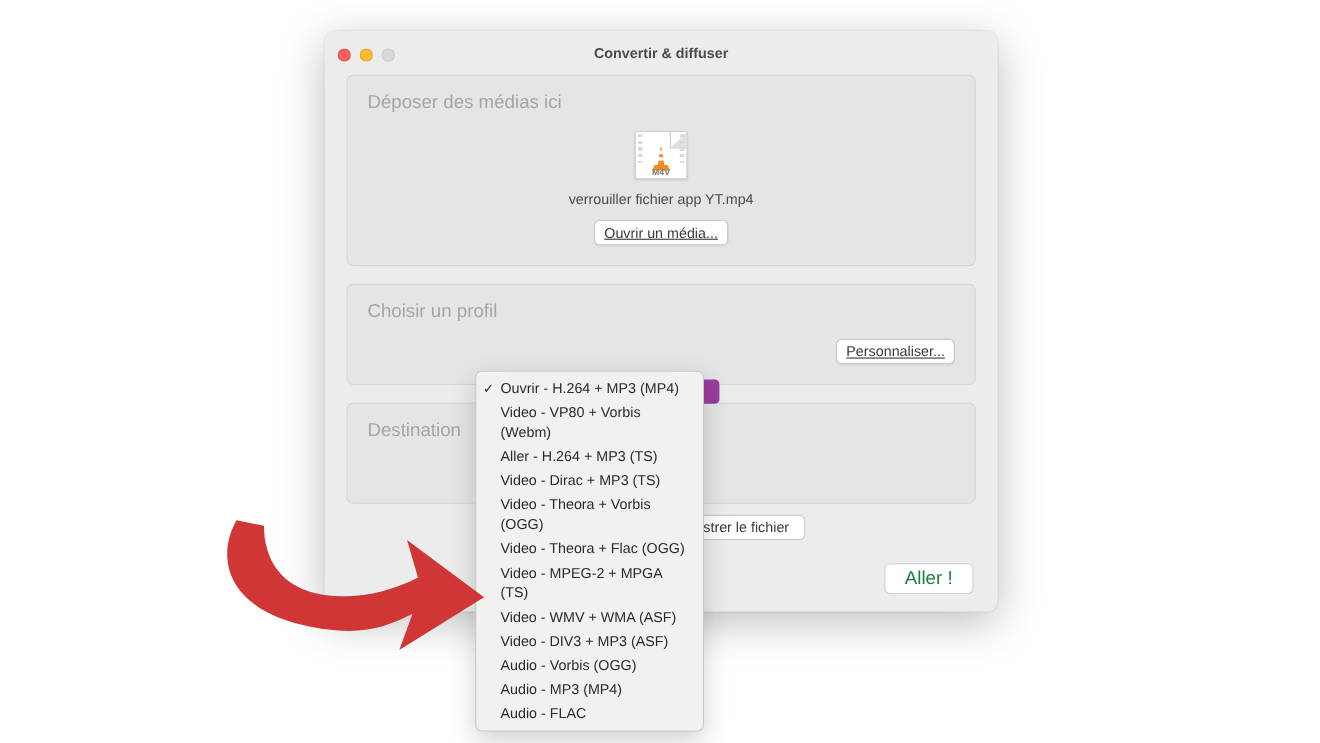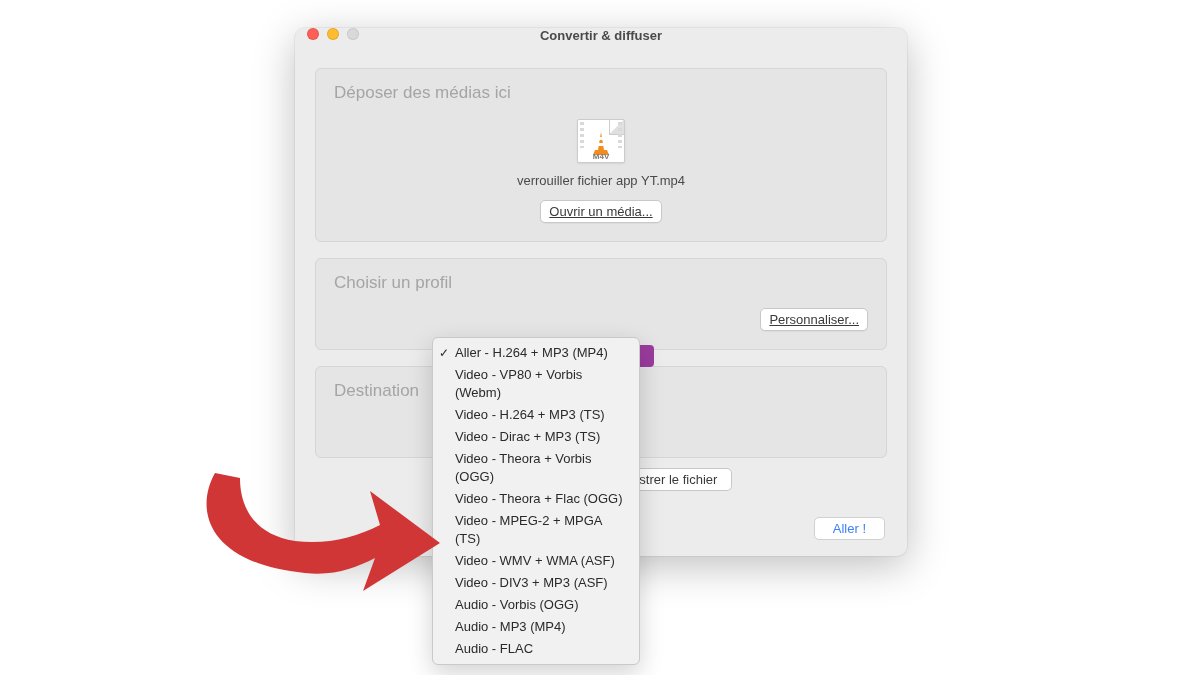--- a/index.html
+++ b/index.html
@@ -21,21 +21,21 @@
       top: 28px;
       width: 612px;
       height: 528px;
       background: #ececec;
       border-radius: 10px;
       box-shadow: 0 10px 40px rgba(0,0,0,0.25), 0 0 0 1px rgba(0,0,0,0.05);
     }
     .titlebar {
       height: 28px;
       display: flex;
-      align-items: flex-start;
+      align-items: flex-end;
       padding: 0 12px;
       position: relative;
     }
     .traffic-lights {
       display: flex;
       gap: 8px;
       align-items: center;
     }
     .traffic-light {
       width: 12px;
@@ -164,22 +164,22 @@
       z-index: 1;
     }
     .go-button {
       position: absolute;
       right: 22px;
       bottom: 16px;
       background: #ffffff;
       border: 1px solid #d0d0d0;
       border-radius: 5px;
       padding: 3px 18px;
-      font-size: 13px;
-      color: #3b82f6;
+      font-size: 17px;
+      color: #15803d;
     }
     
     .dropdown {
       position: absolute;
       left: 432px;
       top: 337px;
       width: 208px;
       background: #f1f1f1;
       border: 1px solid #c9c9c9;
       border-radius: 6px;
@@ -275,23 +275,23 @@
   </div>
 
   <span class="go-button">Aller !</span>
 </div>
 
 <div class="select-bg-purple"></div>
 
 <span class="partial-btn">egistrer le fichier</span>
 
 <div class="dropdown" id="dropdown">
-    <div class="dd-item checked">Aller - H.264 + MP3 (MP4)</div>
+    <div class="dd-item checked">Ouvrir - H.264 + MP3 (MP4)</div>
     <div class="dd-item">Video - VP80 + Vorbis (Webm)</div>
-    <div class="dd-item">Video - H.264 + MP3 (TS)</div>
+    <div class="dd-item">Aller - H.264 + MP3 (TS)</div>
     <div class="dd-item">Video - Dirac + MP3 (TS)</div>
     <div class="dd-item">Video - Theora + Vorbis (OGG)</div>
     <div class="dd-item">Video - Theora + Flac (OGG)</div>
     <div class="dd-item">Video - MPEG-2 + MPGA (TS)</div>
     <div class="dd-item">Video - WMV + WMA (ASF)</div>
     <div class="dd-item">Video - DIV3 + MP3 (ASF)</div>
     <div class="dd-item">Audio - Vorbis (OGG)</div>
     <div class="dd-item">Audio - MP3 (MP4)</div>
     <div class="dd-item">Audio - FLAC</div>
   </div>

